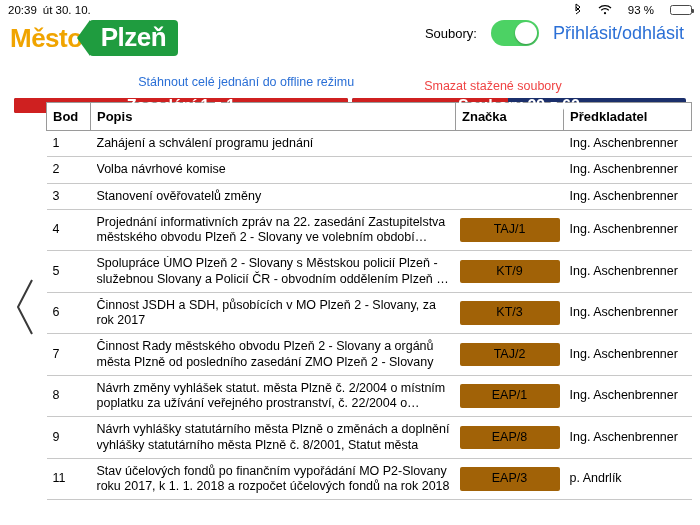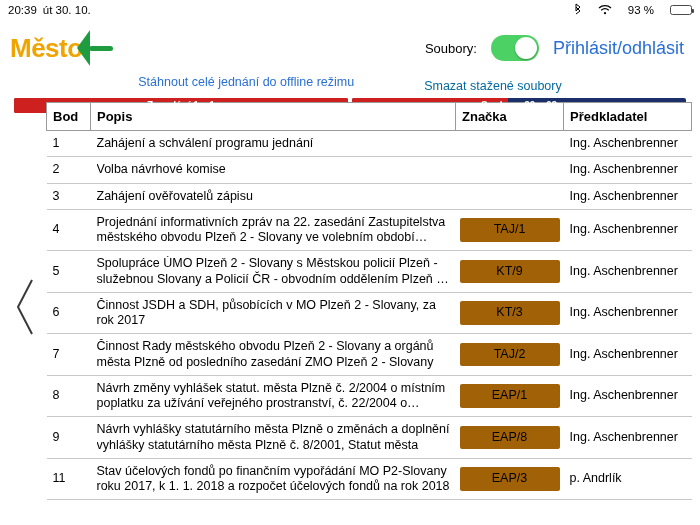--- a/index.html
+++ b/index.html
@@ -49,21 +49,21 @@
     height: 100%;
     width: 93%;
     background: #000000;
     border-radius: 1px;
   }
 
   
   .header {
     height: 56px;
     display: flex;
-    align-items: center;
+    align-items: flex-start;
     padding: 0 10px;
     position: relative;
   }
   .logo {
     display: flex;
     align-items: center;
     gap: 6px;
   }
   .logo-mesto {
     color: #f0a400;
@@ -124,21 +124,21 @@
     height: 24px;
     display: flex;
     align-items: center;
     justify-content: center;
     gap: 70px;
     font-size: 12.5px;
     padding: 0 14px;
     margin-top: -6px;
   }
   .act-offline { color: #2a6fd6; cursor: pointer; }
-  .act-delete { color: #0369a1; cursor: default; margin-top: 8px; }
+  .act-delete { color: #ef4444; cursor: default; margin-top: 8px; }
 
   
   .bars {
     display: flex;
     gap: 4px;
     padding: 4px 14px 6px 14px;
   }
   .bar {
     flex: 1;
     height: 15px;
@@ -149,21 +149,21 @@
     align-items: center;
     justify-content: center;
   }
   .bar .fill {
     position: absolute;
     left: 0; top: 0; bottom: 0;
   }
   .bar .bar-text {
     position: relative;
     color: #ffffff;
-    font-size: 10px;
+    font-size: 16px;
     font-weight: bold;
     z-index: 2;
     white-space: nowrap;
   }
   .bar-left { background: #7a1414; }
   .bar-left .fill { background: #cf2020; width: 100%; }
   .bar-right { background: #1b2f6b; }
   .bar-right .fill { background: #cf2020; width: 47%; }
 
   
@@ -259,20 +259,21 @@
       <span class="batt-pct">93 %</span>
       <span class="batt-shell"><span class="batt-fill" style="width: 93%;"></span></span>
     </div>
   </div>
 
   <div class="header">
     <div class="logo">
       <span class="logo-mesto">Město</span>
       <span class="logo-plzen">
         <span class="logo-arrow"></span>
+        <span>Plzeň</span>
       </span>
     </div>
     <div class="header-right">
       <span class="online-label">Soubory:</span>
       <span class="toggle">
           <span class="knob"></span>
         </span>
       <span class="link-login">Přihlásit/odhlásit</span>
     </div>
   </div>
@@ -328,21 +329,21 @@
             <td class="c-bod">2</td>
             <td>
               <span class="popis-clip clip2">Volba návrhové komise</span>
             </td>
             <td class="c-znacka"></td>
             <td>Ing. Aschenbrenner</td>
           </tr>
           <tr>
             <td class="c-bod">3</td>
             <td>
-              <span class="popis-clip clip2">Zahájení ověřovatelů zápisu</span>
+              <span class="popis-clip clip2">Stanovení ověřovatelů změny</span>
             </td>
             <td class="c-znacka"></td>
             <td>Ing. Aschenbrenner</td>
           </tr>
           <tr>
             <td class="c-bod">4</td>
             <td>
               <span class="popis-clip clip2">Projednání informativních zpráv na 22. zasedání Zastupitelstva městského obvodu Plzeň 2 - Slovany ve volebním období 2014-20…</span>
             </td>
             <td class="c-znacka">

